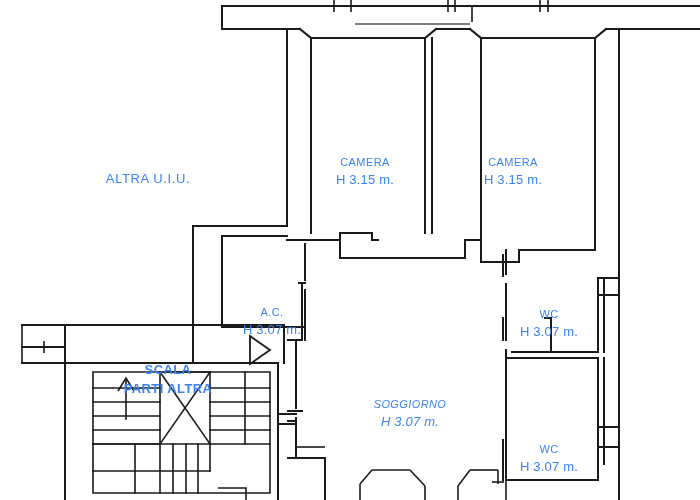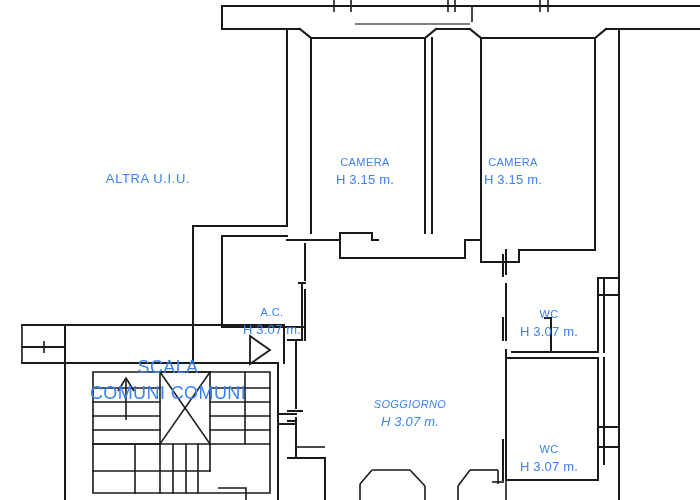--- a/index.html
+++ b/index.html
@@ -44,22 +44,23 @@
     display: block;
     font-size: 13px;
     letter-spacing: 0.2px;
   }
   .label-altra .lbl-name {
     font-size: 13px;
     letter-spacing: 0.6px;
   }
   .label-scala .lbl-name,
   .label-scala .lbl-h {
-    font-size: 18px;
+    font-size: 13px;
     letter-spacing: 0.4px;
+    font-weight: bold;
   }
 </style>
 </head>
 <body>
 
 <div id="plan-root">
 
   <svg id="plan-svg" viewBox="0 0 700 500">
 
     <g fill="none" stroke="#1a1a1a" stroke-width="2" stroke-linecap="square">
@@ -304,21 +305,21 @@
     <span class="lbl-h">H 3.15 m.</span>
   </div>
 
   <div class="room-label" style="left:272px; top:286px;">
     <span class="lbl-name">A.C.</span>
     <span class="lbl-h">H 3.07 m.</span>
   </div>
 
   <div class="room-label label-scala" style="left:168px; top:344px;">
     <span class="lbl-name">SCALA</span>
-    <span class="lbl-h">COMUNI COMUNI</span>
+    <span class="lbl-h">PARTI ALTRA</span>
   </div>
 
   <div class="room-label" style="left:410px; top:378px;font-style:italic;">
     <span class="lbl-name">SOGGIORNO</span>
     <span class="lbl-h">H 3.07 m.</span>
   </div>
 
   <div class="room-label" style="left:549px; top:288px;">
     <span class="lbl-name">WC</span>
     <span class="lbl-h">H 3.07 m.</span>

